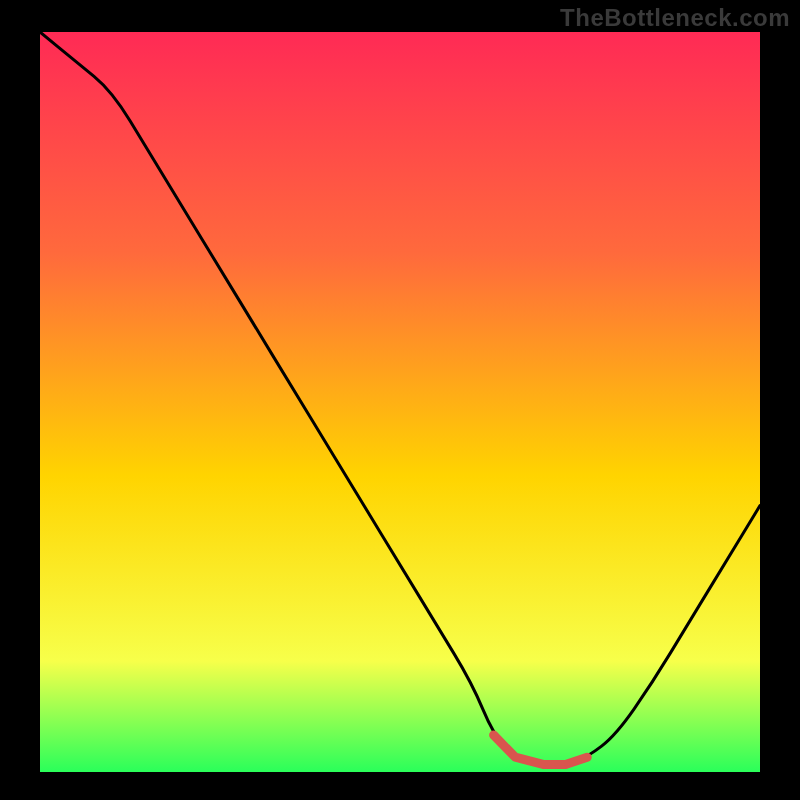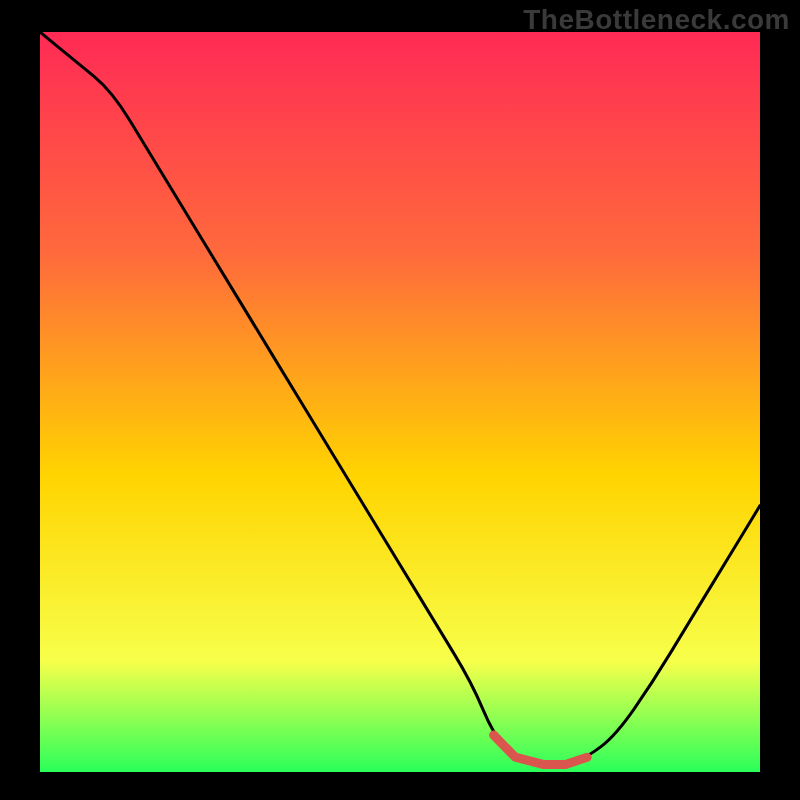--- a/index.html
+++ b/index.html
@@ -15,21 +15,21 @@
     position: relative;
     width: 800px;
     height: 800px;
     background: #000;
   }
   .watermark {
     position: absolute;
     top: 4px;
     right: 10px;
     color: #3a3a3a;
-    font-size: 28px;
+    font-size: 24px;
     font-weight: 600;
     letter-spacing: 0.5px;
     user-select: none;
   }
   .plot {
     position: absolute;
     left: 40px;
     top: 32px;
     width: 720px;
     height: 740px;

